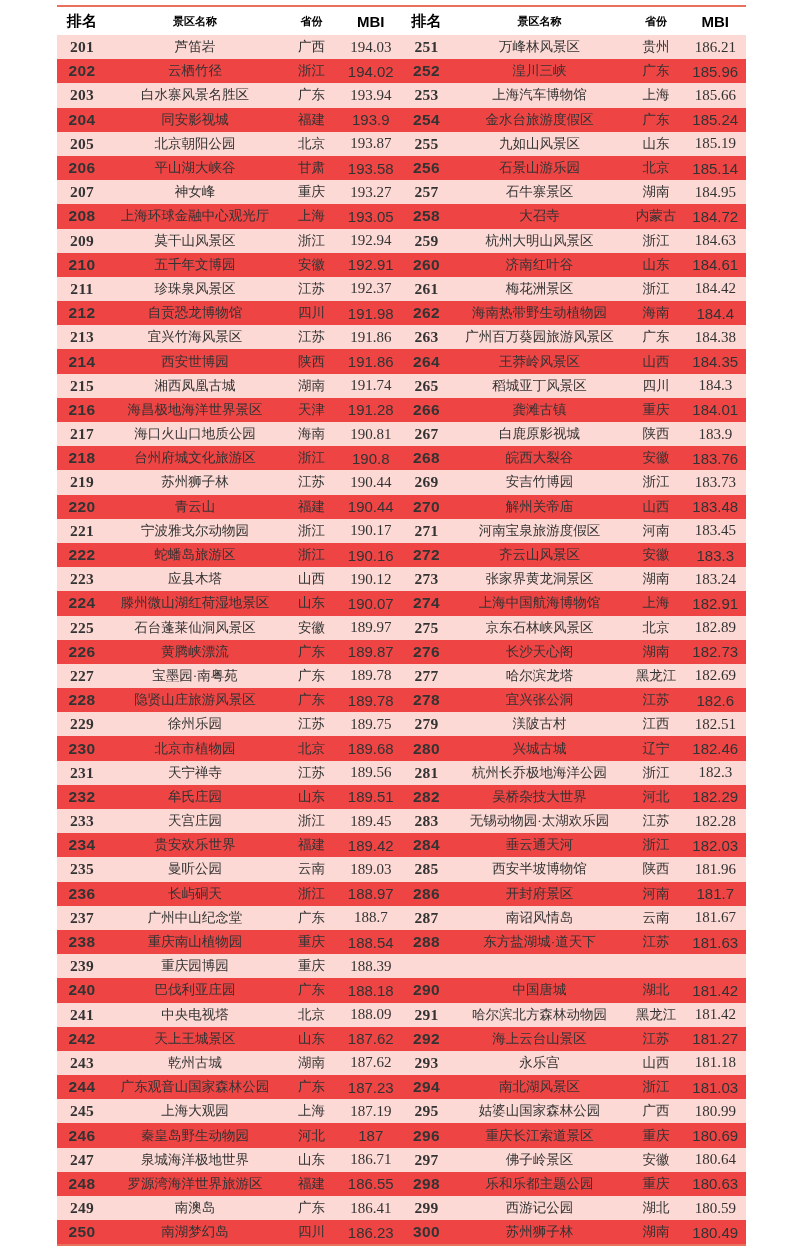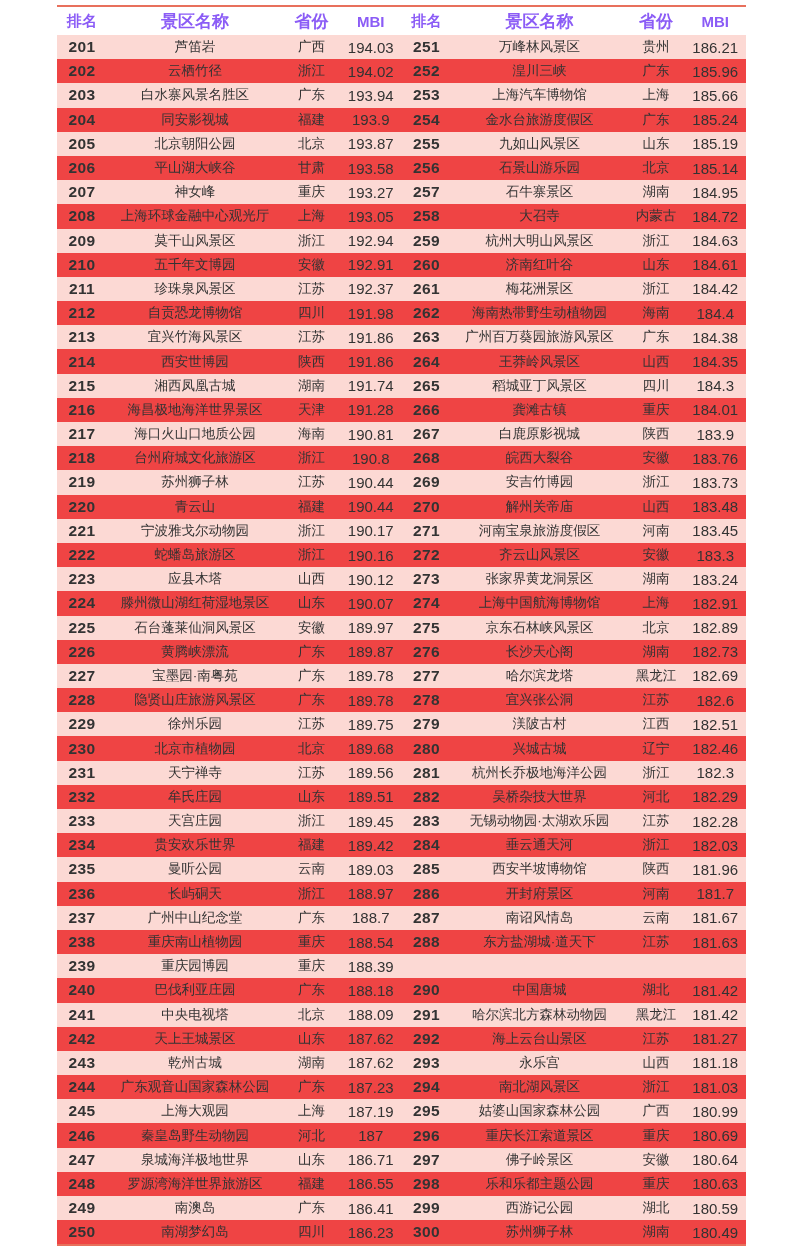--- a/index.html
+++ b/index.html
@@ -29,37 +29,37 @@
     height: 28px;
     align-items: center;
     background: #ffffff;
   }
   .body-rows .row {
     display: flex;
     height: 24.2px;
     align-items: center;
     background: #ef4444;
   }
-  .body-rows .row.pink { background: #fcd9d4; }
+  .body-rows .row.pink { background: #fcd9d4; font-family: Liberation Serif, serif; }
   .half {
     display: flex;
     width: 344.5px;
     align-items: center;
   }
   .cell {
     text-align: center;
     overflow: hidden;
     white-space: nowrap;
   }
   .c-rank  { width: 50px;  font-weight: bold; font-size: 15.5px; letter-spacing: 0.3px; }
   .c-name  { width: 176px; font-size: 13.5px; }
   .c-prov  { width: 57px;  font-size: 13.5px; }
   .c-mbi   { width: 61.5px;font-size: 15px; }
-  .hdr-row .cell { font-weight: bold; font-size: 15px; color: #8b5cf6; }
-  .hdr-row .c-name, .hdr-row .c-prov { font-size: 17px; }
+  .hdr-row .cell { font-weight: bold; font-size: 15px; color: #000000; }
+  .hdr-row .c-name, .hdr-row .c-prov { font-size: 11px; }
 </style>
 </head>
 <body>
 
 <div class="page">
   <div class="ranking-table">
 
     <div class="hdr-row">
       <div class="half">
         <span class="cell c-rank">排名</span>

